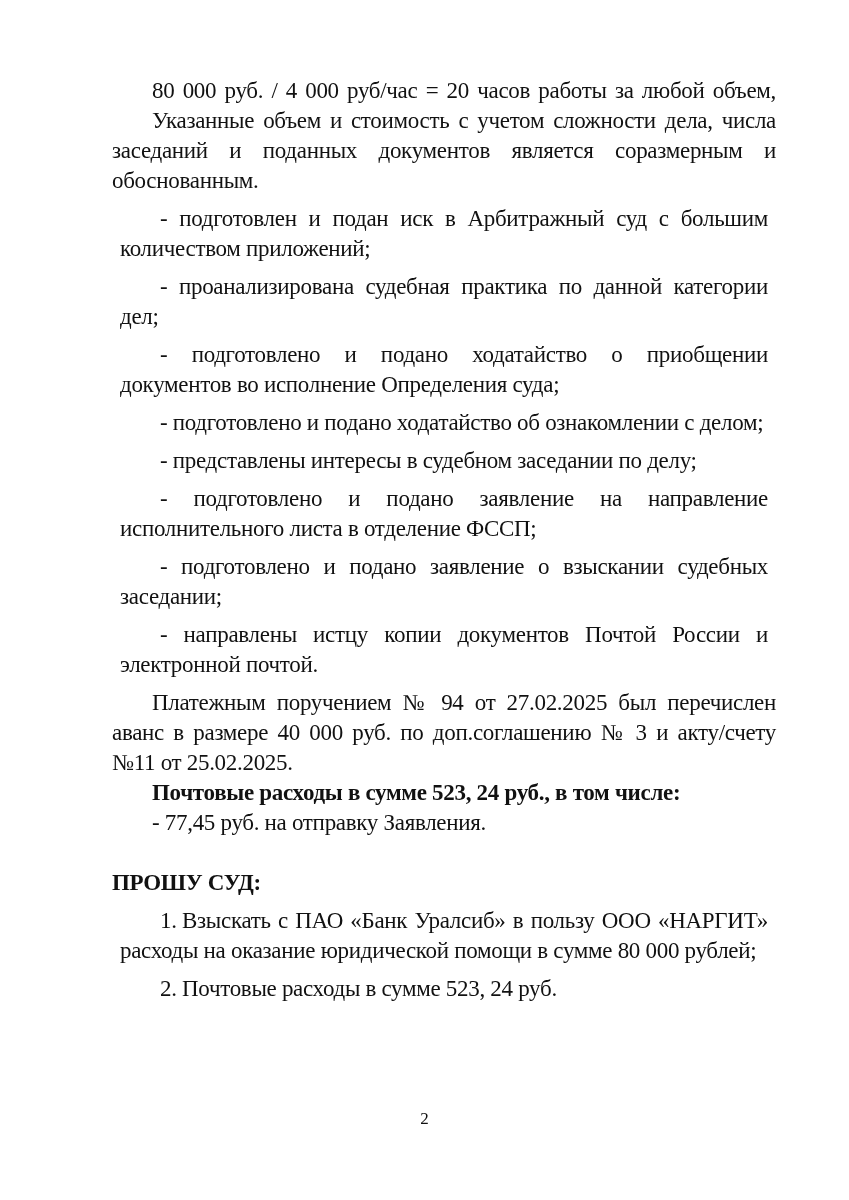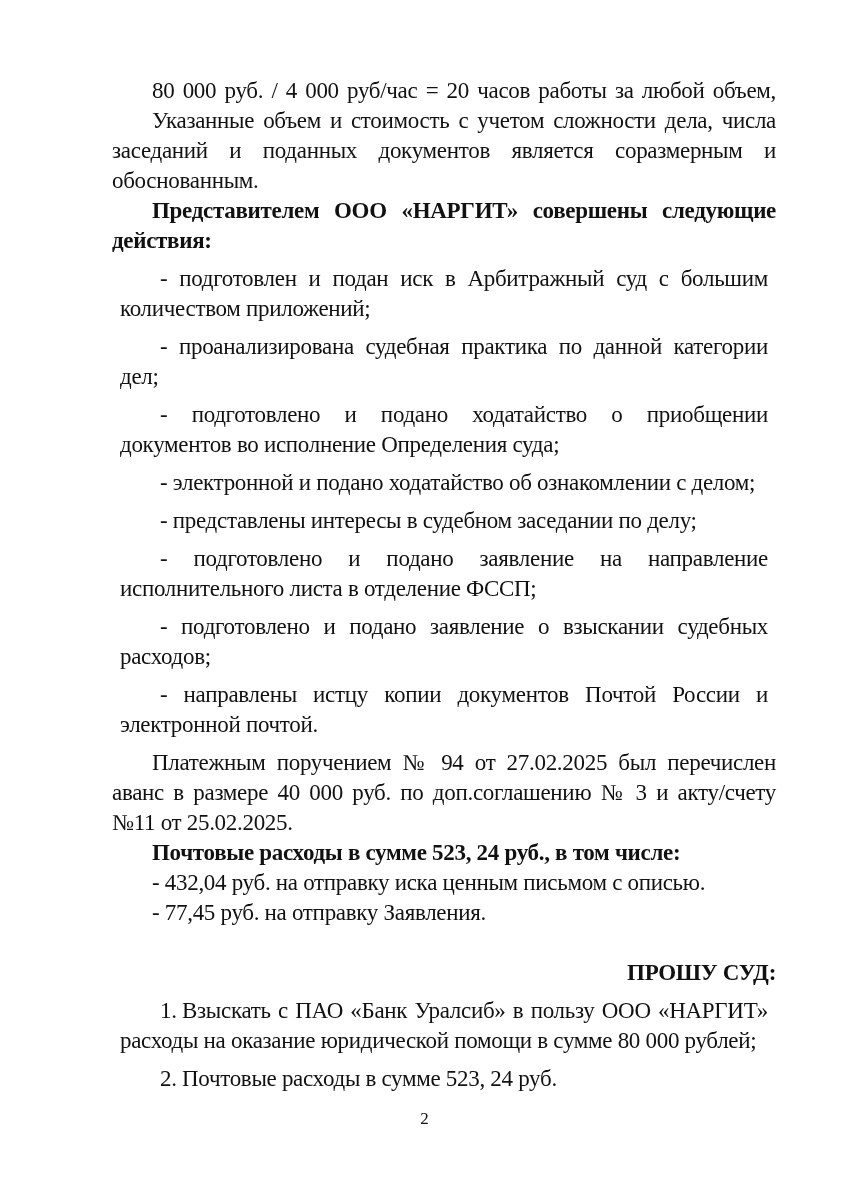--- a/index.html
+++ b/index.html
@@ -26,21 +26,21 @@
     }
     .para {
       margin: 0;
       text-align: justify;
       text-indent: 40px;
     }
     .bold {
       font-weight: bold;
     }
     .center {
-      text-align: right;
+      text-align: left;
       text-indent: 0;
     }
     .spacer {
       height: 30px;
     }
     .list-item {
       margin: 8px;
       text-align: justify;
       text-indent: 40px;
     }
@@ -62,37 +62,35 @@
     .justify-last {
       text-align-last: justify;
     }
   </style>
 </head>
 <body>
 
 <div class="page">
   <p class="para justify-last">80 000 руб. / 4 000 руб/час = 20 часов работы за любой объем,</p>
   <p class="para">Указанные объем и стоимость с учетом сложности дела, числа заседаний и поданных документов является соразмерным и обоснованным.</p>
-  <p class="para bold">Представителем ООО «НАРГИТ» совершены следующие действия:</p>
 
   <div>
     <p class="list-item">- подготовлен и подан иск в Арбитражный суд с большим количеством приложений;</p>
     <p class="list-item">- проанализирована судебная практика по данной категории дел;</p>
     <p class="list-item">- подготовлено и подано ходатайство о приобщении документов во исполнение Определения суда;</p>
-    <p class="list-item">- электронной и подано ходатайство об ознакомлении с делом;</p>
+    <p class="list-item">- подготовлено и подано ходатайство об ознакомлении с делом;</p>
     <p class="list-item">- представлены интересы в судебном заседании по делу;</p>
     <p class="list-item">- подготовлено и подано заявление на направление исполнительного листа в отделение ФССП;</p>
-    <p class="list-item">- подготовлено и подано заявление о взыскании судебных расходов;</p>
+    <p class="list-item">- подготовлено и подано заявление о взыскании судебных заседании;</p>
     <p class="list-item">- направлены истцу копии документов Почтой России и электронной почтой.</p>
   </div>
 
   <p class="para">Платежным поручением № 94 от 27.02.2025 был перечислен аванс в размере 40 000 руб. по доп.соглашению № 3 и акту/счету №11 от 25.02.2025.</p>
 
   <p class="para bold">Почтовые расходы в сумме 523, 24 руб., в том числе:</p>
-  <p class="para">- 432,04 руб. на отправку иска ценным письмом с описью.</p>
   <p class="para">- 77,45 руб. на отправку Заявления.</p>
 
   <div class="spacer"></div>
 
   <p class="para bold center">ПРОШУ СУД:</p>
 
   <p class="list-item"><span class="list-num">1.</span><span>Взыскать с ПАО «Банк Уралсиб» в пользу ООО «НАРГИТ» расходы на оказание юридической помощи в сумме 80 000 рублей;</span></p>
   <p class="list-item"><span class="list-num">2.</span><span>Почтовые расходы в сумме 523, 24 руб.</span></p>
 </div>
 

